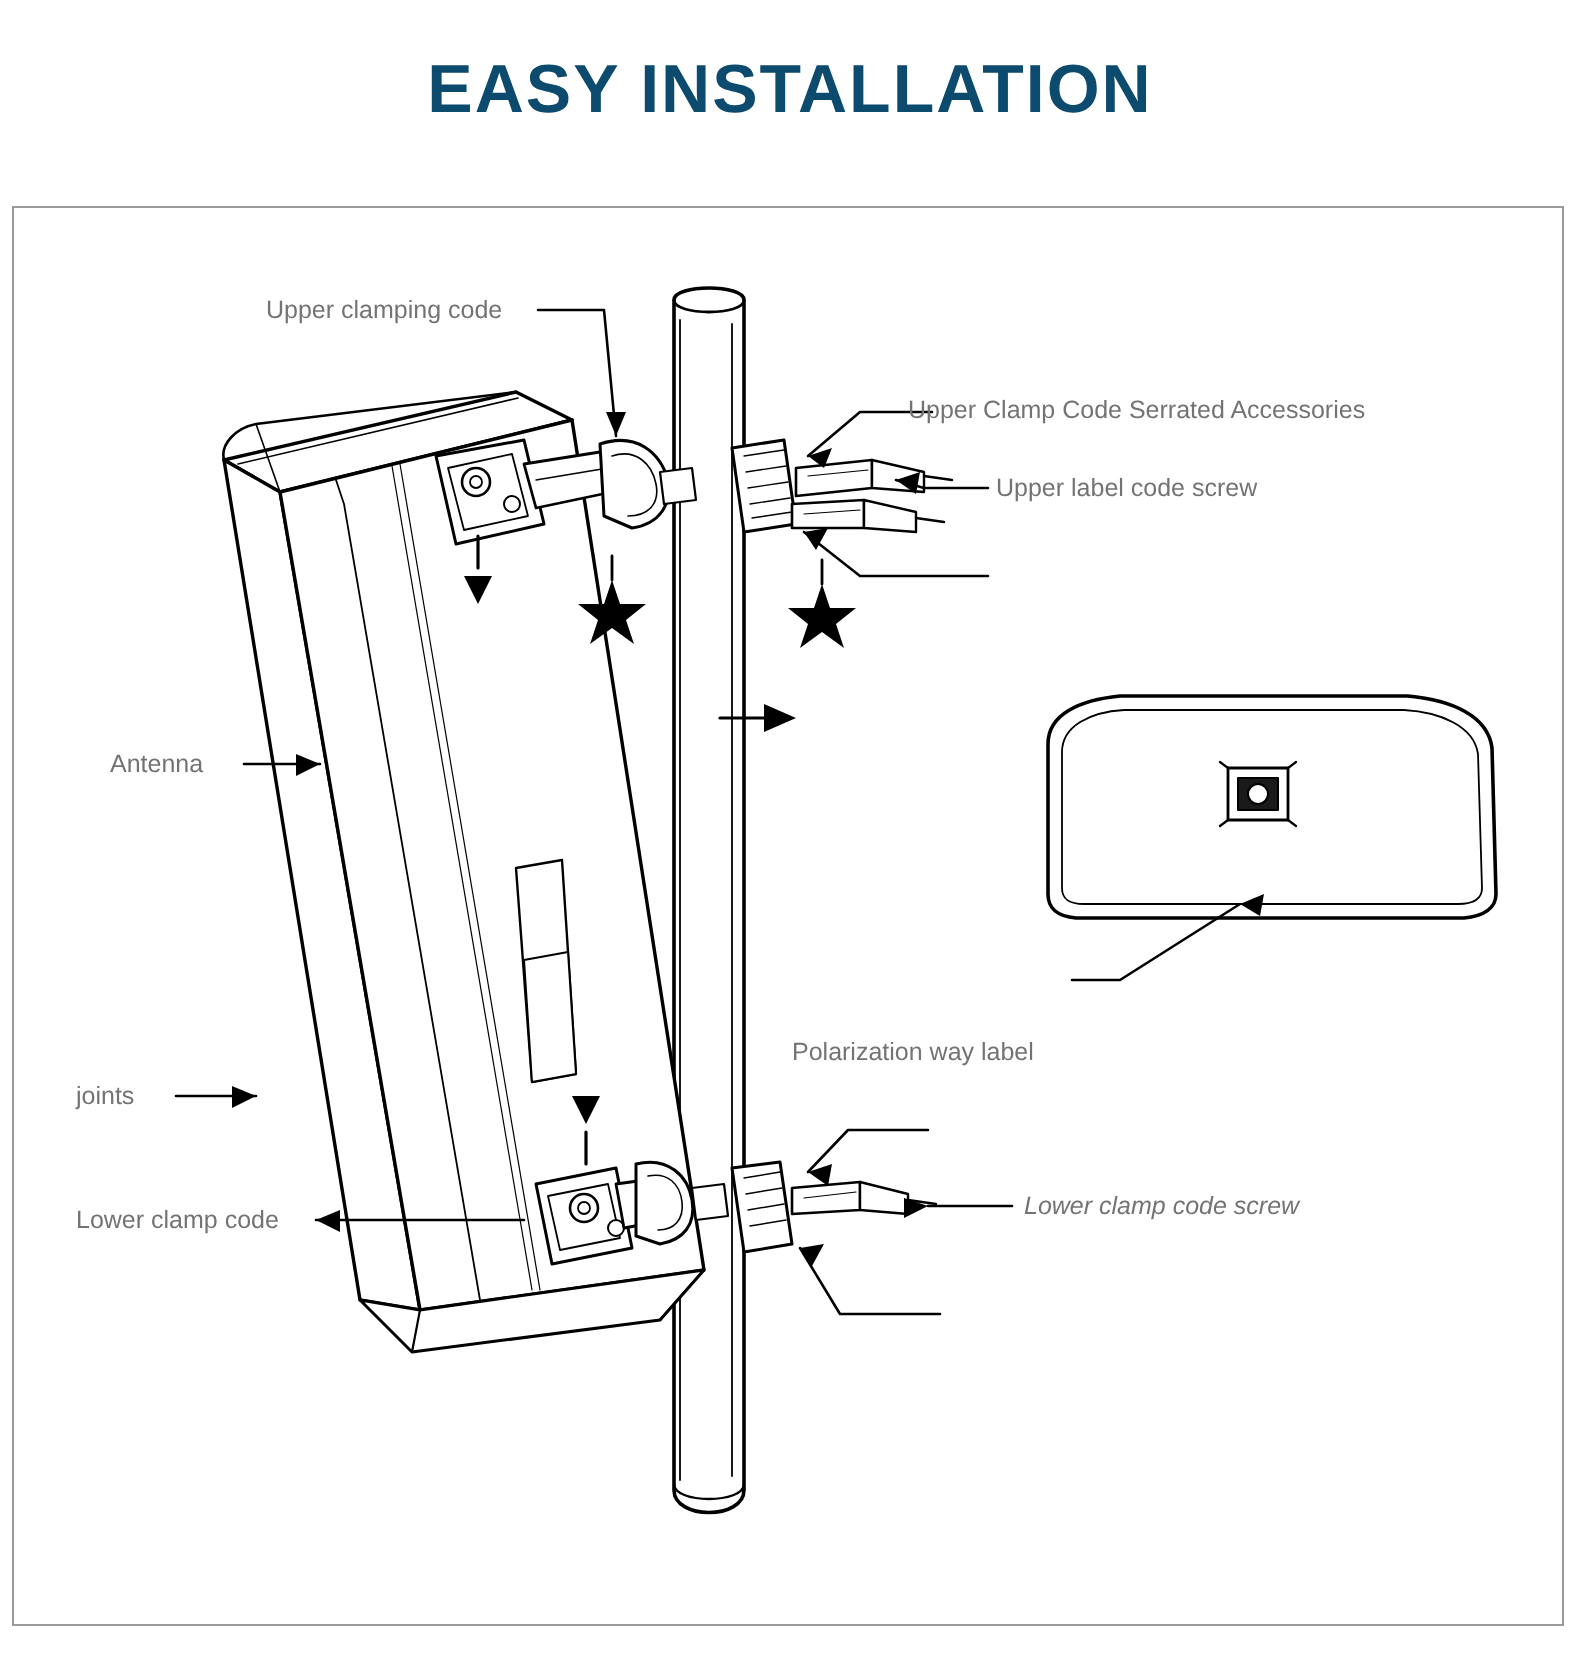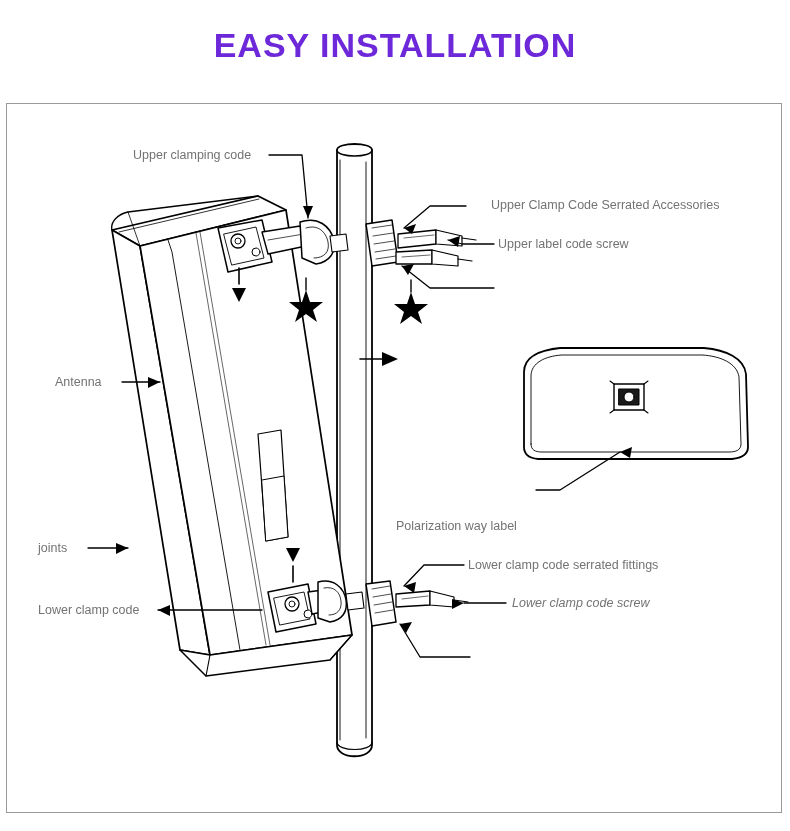--- a/index.html
+++ b/index.html
@@ -22,21 +22,21 @@
   }
   .title {
     position: absolute;
     top: 26px;
     left: 0;
     width: 790px;
     text-align: center;
     font-size: 34px;
     font-weight: bold;
     letter-spacing: 1px;
-    color: #6d28d9;
+    color: #0c4a6e;
     font-family: "Liberation Sans", sans-serif;
   }
   .diagram-frame {
     position: absolute;
     left: 6px;
     top: 103px;
     width: 776px;
     height: 710px;
     border: 1px solid #9a9a9a;
     box-sizing: border-box;
@@ -213,22 +213,21 @@
         <path d="M306 290 L310 302 L323 302 L313 310 L317 322 L306 314 L295 322 L299 310 L289 302 L302 302 Z"></path>
         <path d="M411 292 L415 304 L428 304 L418 312 L422 324 L411 316 L400 324 L404 312 L394 304 L407 304 Z"></path>
         <path d="M306 278 L306 290" stroke="#000000" stroke-width="1.4"></path>
         <path d="M411 280 L411 292" stroke="#000000" stroke-width="1.4"></path>
       </g>
 
     </g>
   </svg>
 
   <div class="lbl" style="left:133px; top:148px;">Upper clamping code</div>
-  <div class="lbl" style="left:491px; top:198px;">Upper Clamp Code Serrated Accessories</div>
+  <div class="lbl" style="left:454px; top:198px;">Upper Clamp Code Serrated Accessories</div>
   <div class="lbl" style="left:498px; top:237px;">Upper label code screw</div>
   <div class="lbl" style="left:55px; top:375px;">Antenna</div>
   <div class="lbl" style="left:38px; top:541px;">joints</div>
   <div class="lbl" style="left:38px; top:603px;">Lower clamp code</div>
-  <div class="lbl" style="left:468px; top:558px;">Lower clamp code serrated fittings</div>
   <div class="lbl" style="left:512px; top:596px;font-style:italic;">Lower clamp code screw</div>
   <div class="lbl" style="left:396px; top:483px;margin-top:36px;">Polarization way label</div>
 
 </div>
 
 </body></html>

